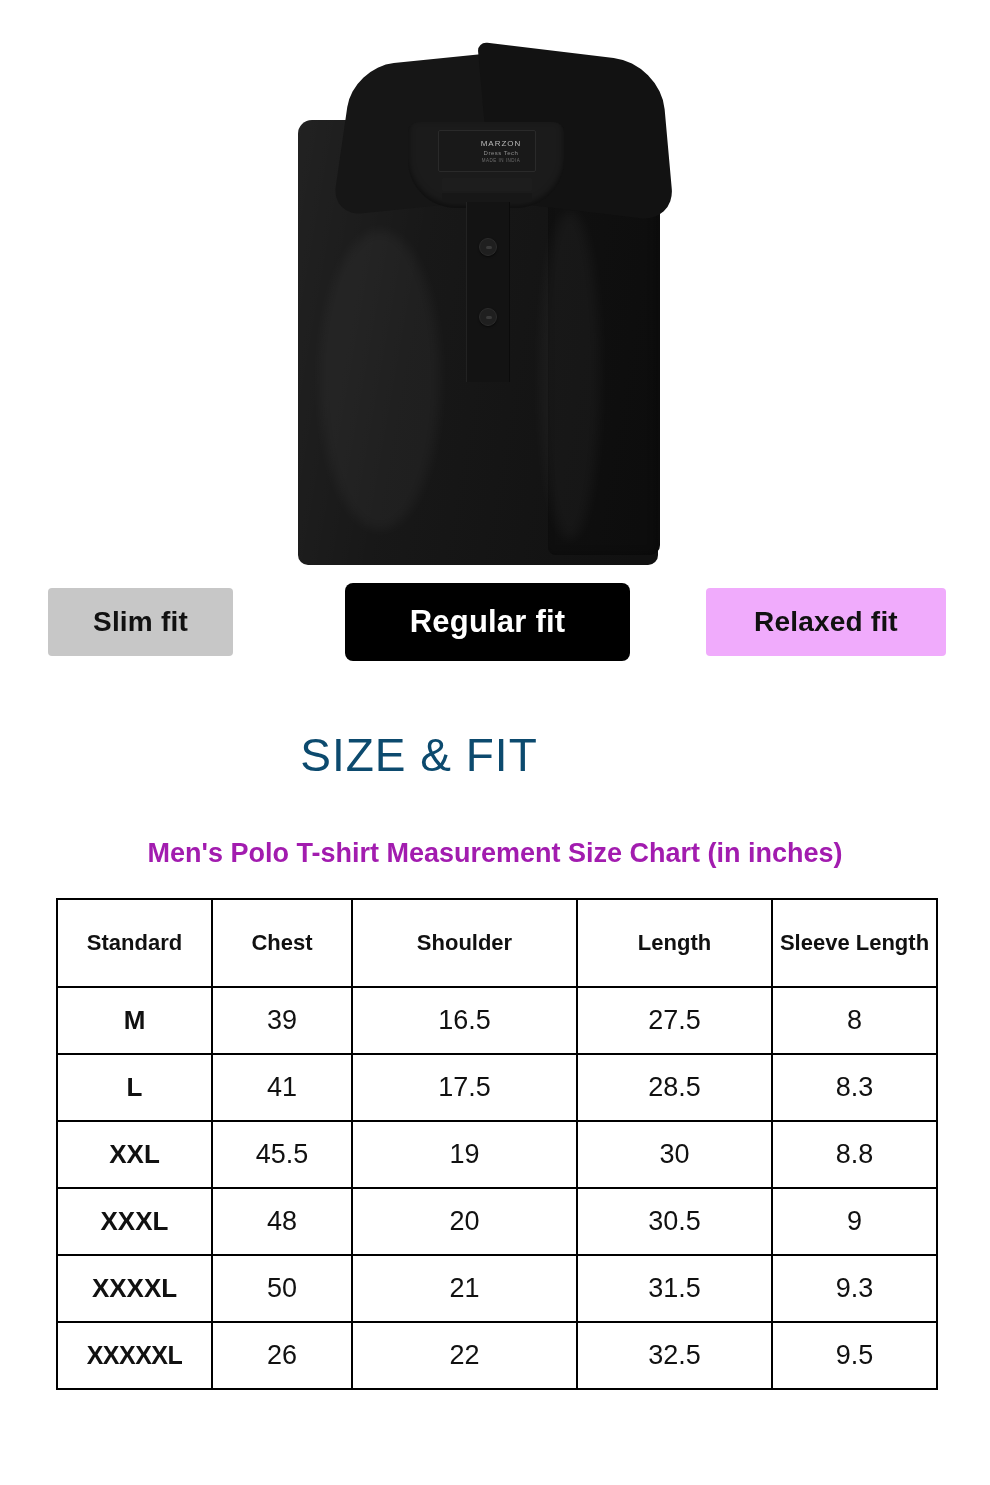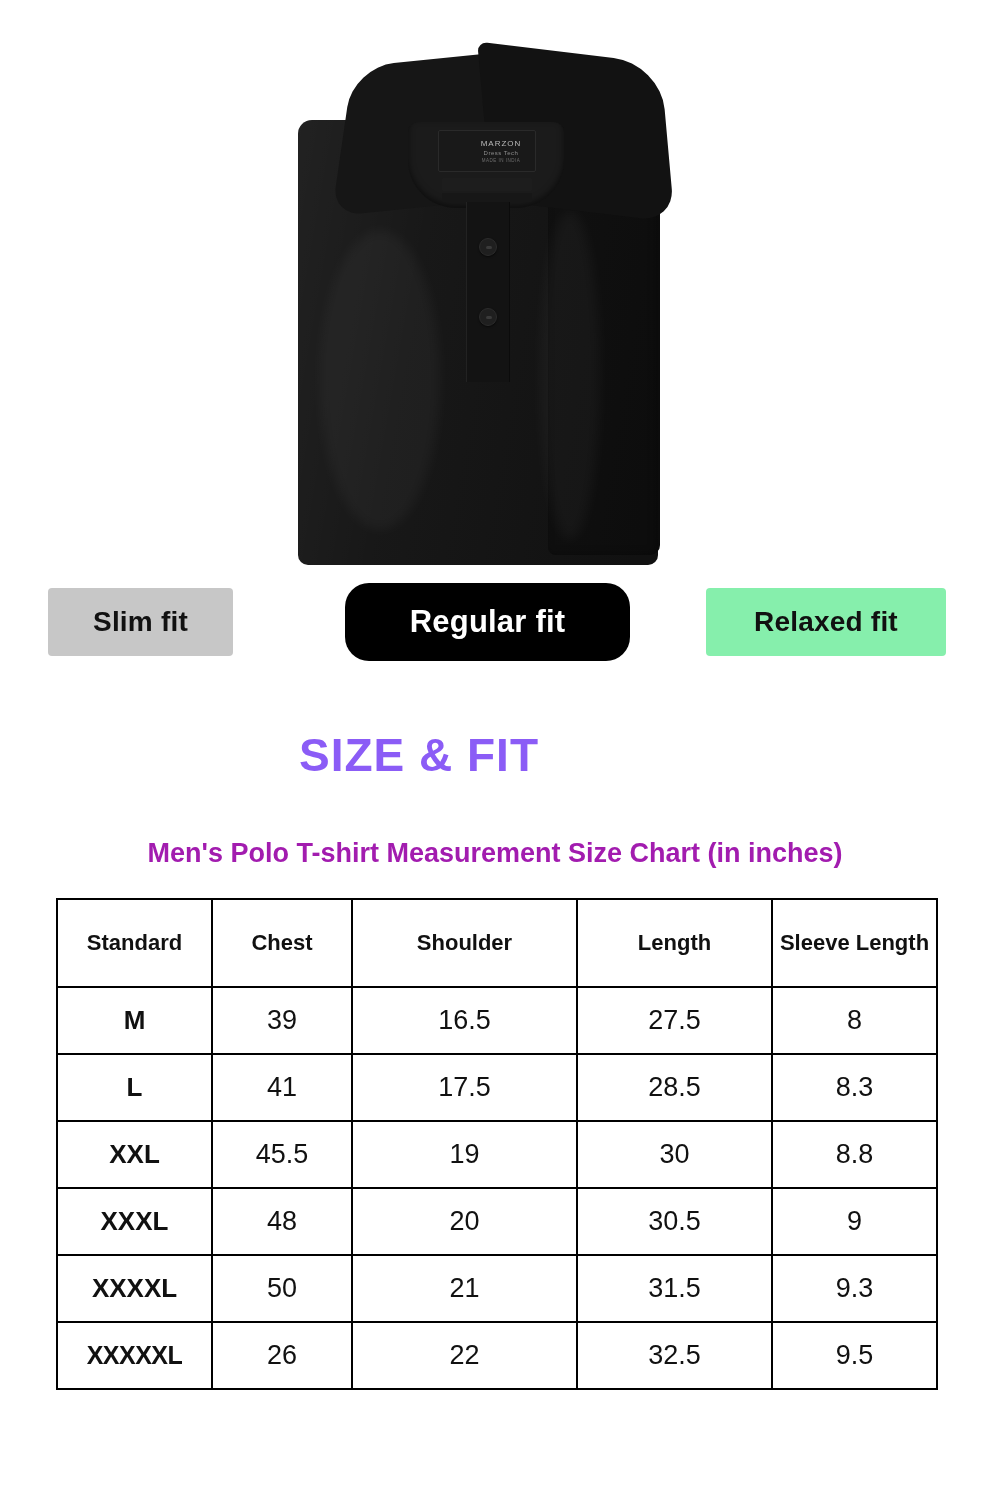--- a/index.html
+++ b/index.html
@@ -218,44 +218,44 @@
     color: #111111;
   }
   .pill.regular {
     position: absolute;
     left: 345px;
     top: 0px;
     width: 285px;
     height: 78px;
     background: #000000;
     color: #ffffff;
-    border-radius: 24px;
+    border-radius: 8px;
     font-size: 31px;
   }
   .pill.relaxed {
     position: absolute;
     left: 706px;
     top: 5px;
     width: 240px;
     height: 68px;
-    background: #86efac;
+    background: #f0abfc;
     color: #111111;
   }
 
   
   .section-title {
     position: absolute;
     top: 728px;
     left: 0;
     width: 838px;
     text-align: center;
     font-size: 46px;
-    font-weight: bold;
+    font-weight: normal;
     letter-spacing: 1px;
-    color: #8b5cf6;
+    color: #0c4a6e;
   }
   .chart-subtitle {
     position: absolute;
     top: 838px;
     left: 0;
     width: 990px;
     text-align: center;
     font-size: 27px;
     font-weight: bold;
     color: #a21caf;

